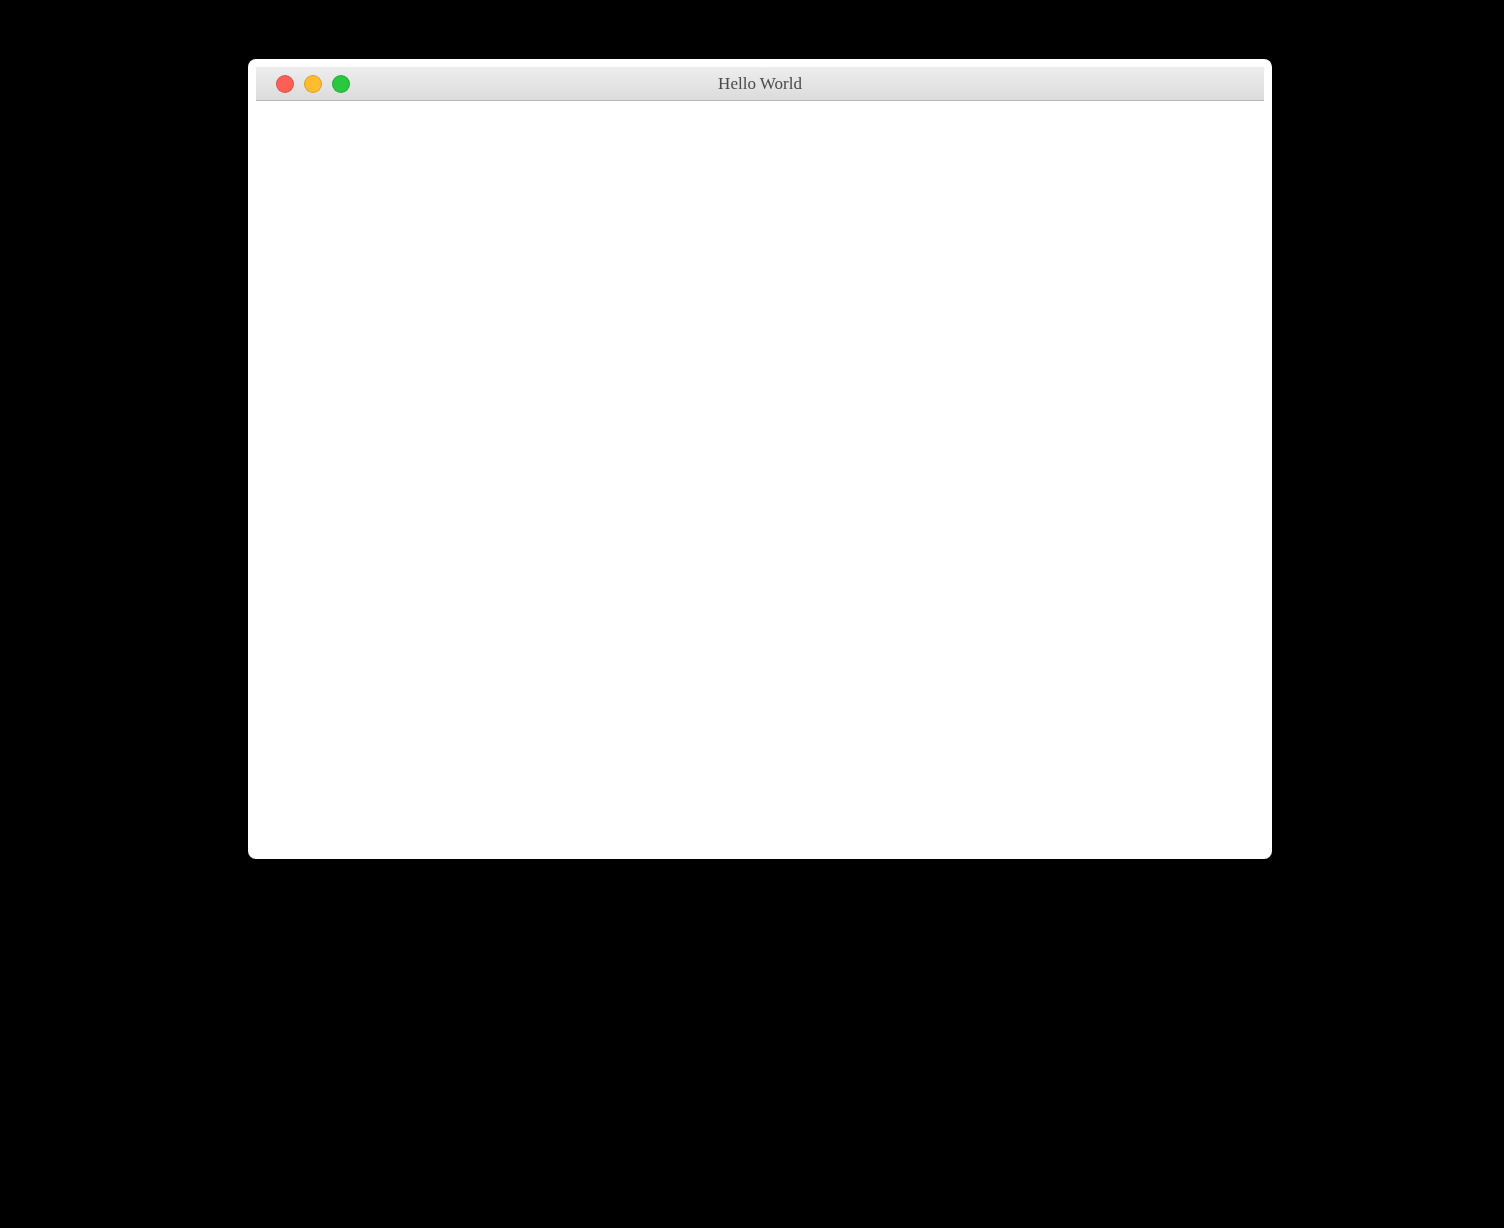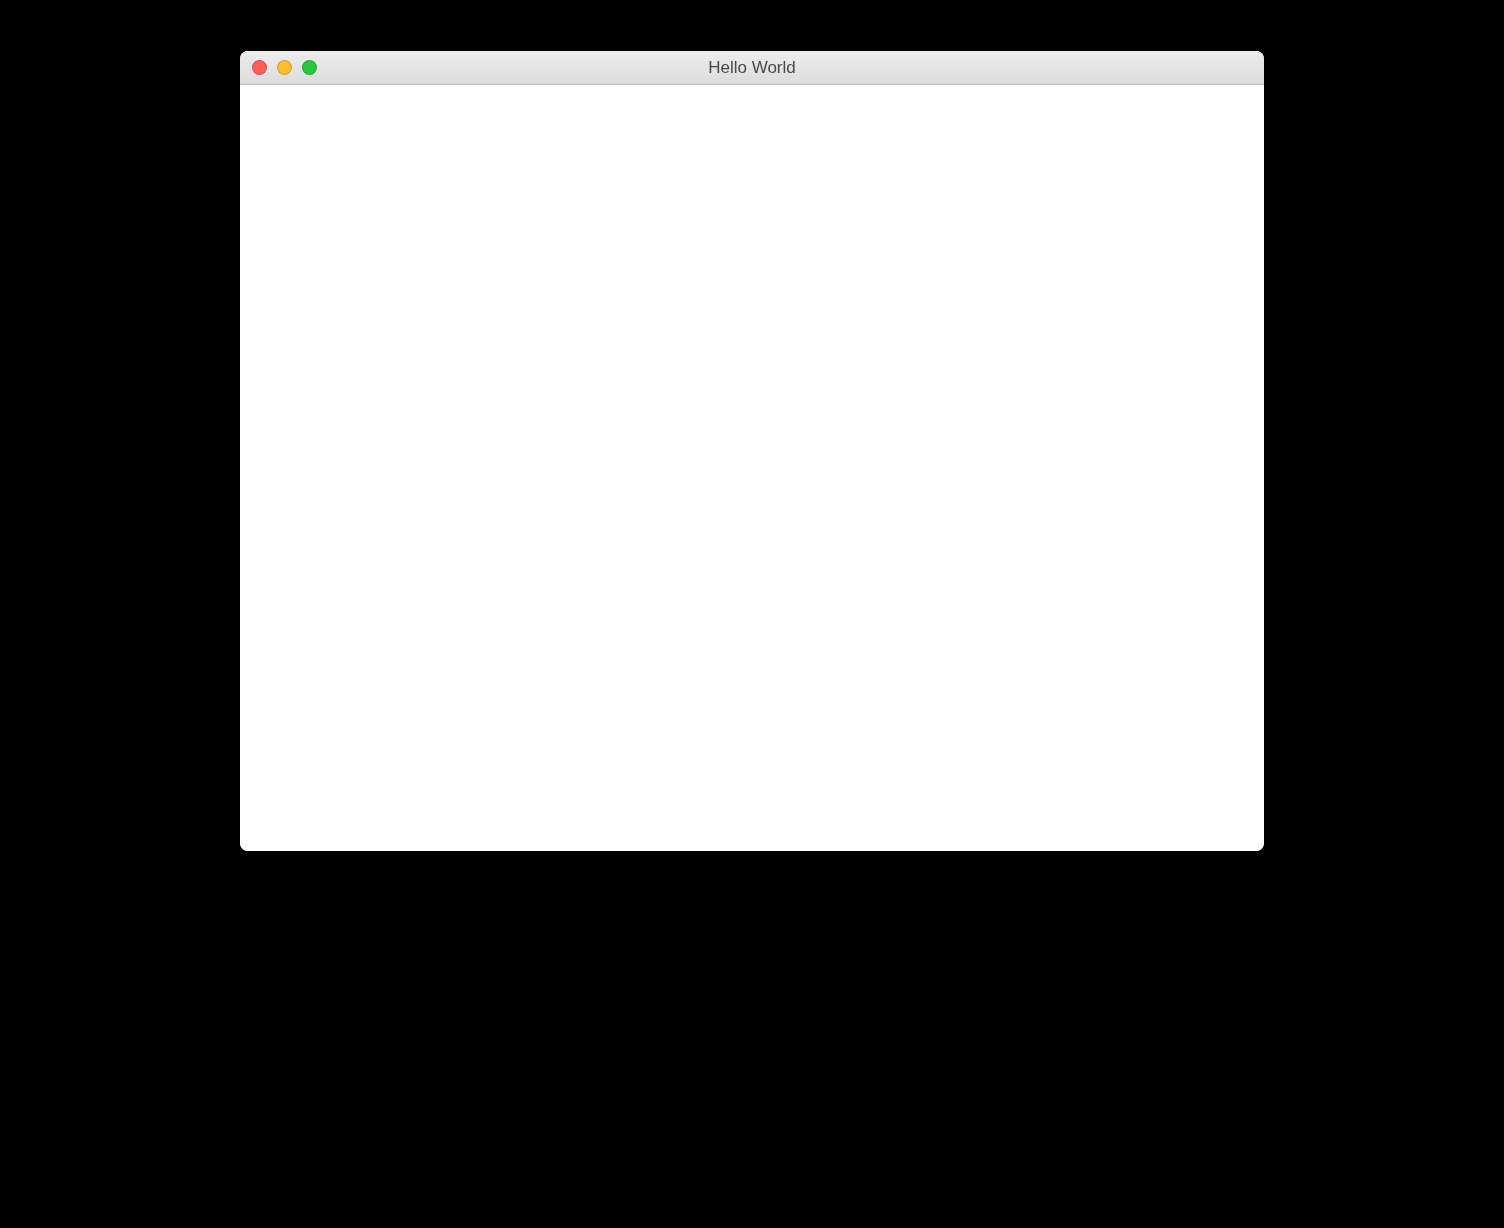--- a/index.html
+++ b/index.html
@@ -1,18 +1,19 @@
 <!DOCTYPE html>
 <html><head>
   <meta charset="utf-8">
   <style>
     * {
       margin: 0;
-      padding: 0;
+      padding: 8px;
       box-sizing: border-box;
+      font-family: Liberation Serif, serif;
     }
 
     body {
       width: 1504px;
       height: 1228px;
       background: #000000;
       font-family: -apple-system, BlinkMacSystemFont, "Helvetica Neue", Helvetica, Arial, sans-serif;
       display: flex;
       align-items: flex-start;
       justify-content: center;

